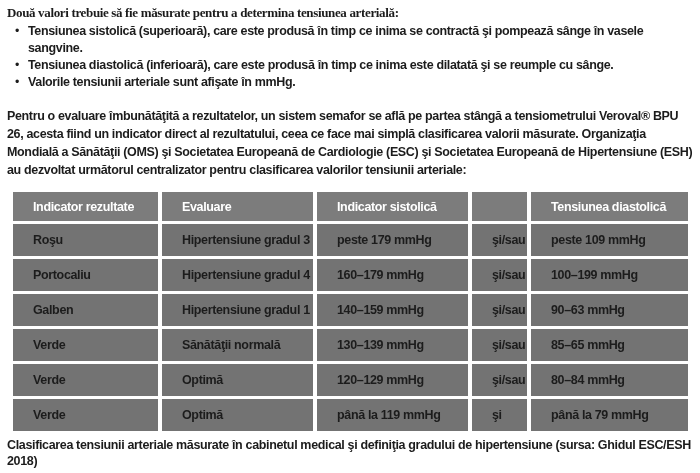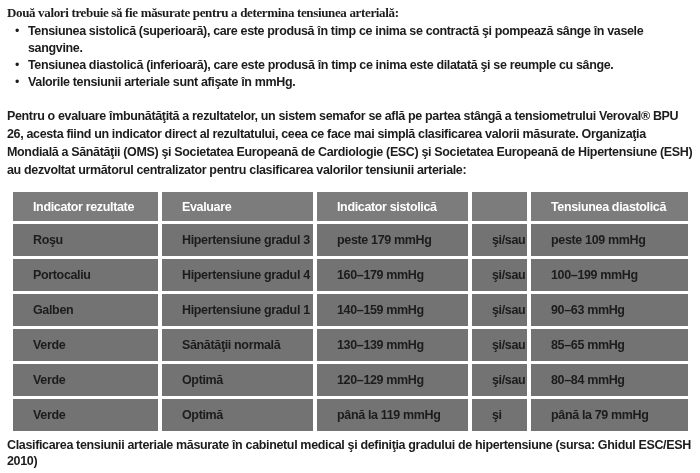--- a/index.html
+++ b/index.html
@@ -107,15 +107,15 @@
 
     <div class="t-row shade-b">
       <div class="t-cell">Verde</div>
       <div class="t-cell">Optimă</div>
       <div class="t-cell">până la 119 mmHg</div>
       <div class="t-cell">şi</div>
       <div class="t-cell">până la 79 mmHg</div>
     </div>
   </div>
 
-  <div class="caption">Clasificarea tensiunii arteriale măsurate în cabinetul medical şi definiţia gradului de hipertensiune (sursa: Ghidul ESC/ESH 2010)</div>
+  <div class="caption">Clasificarea tensiunii arteriale măsurate în cabinetul medical şi definiţia gradului de hipertensiune (sursa: Ghidul ESC/ESH 2018)</div>
 
 </div>
 
 </body></html>

